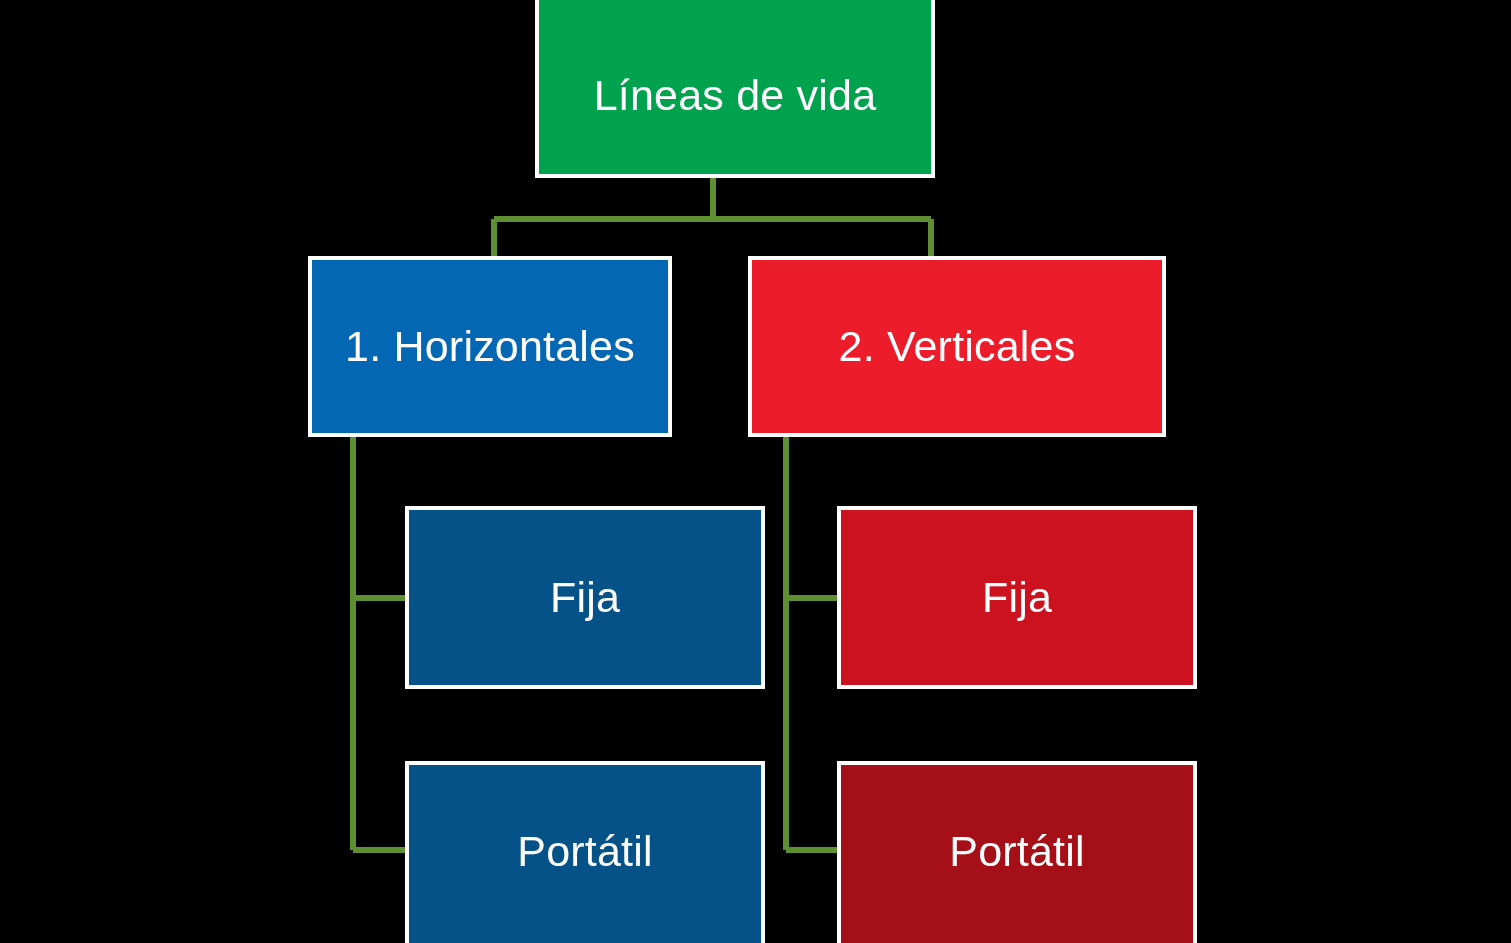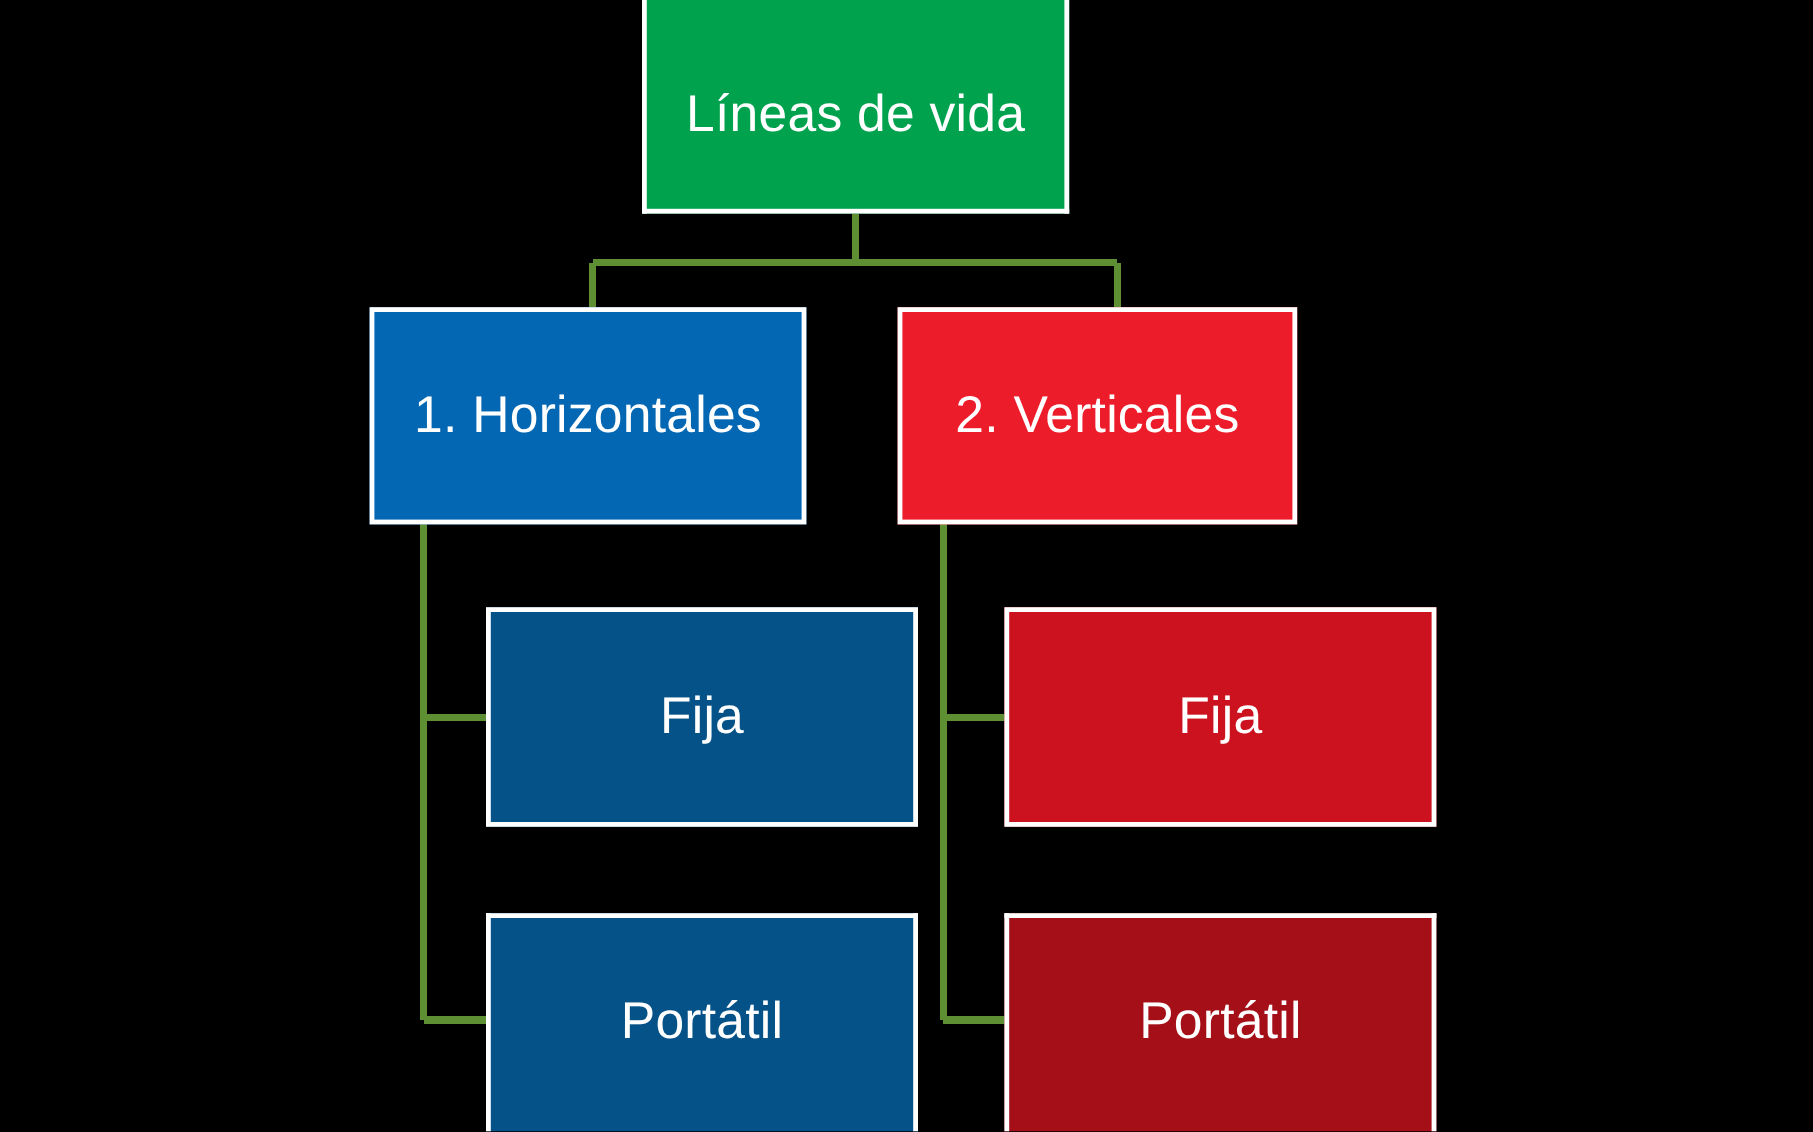--- a/index.html
+++ b/index.html
@@ -40,42 +40,42 @@
     white-space: nowrap;
   }
   .node-label {
     display: block;
   }
 
   
   #node-root {
     left: 535px;
     top: 0px;
-    width: 356px;
+    width: 400px;
     height: 178px;
     background: #00A24E;
     font-size: 43px;
     border-top: none;
     align-items: flex-end;
     padding-bottom: 54px;
   }
 
   
   #node-horizontales {
     left: 308px;
     top: 256px;
     width: 364px;
     height: 181px;
     background: #0467B3;
     font-size: 43px;
   }
   #node-verticales {
     left: 748px;
     top: 256px;
-    width: 333px;
+    width: 418px;
     height: 181px;
     background: #ED1C2A;
     font-size: 43px;
   }
 
   
   #node-horizontal-fija {
     left: 405px;
     top: 506px;
     width: 360px;

